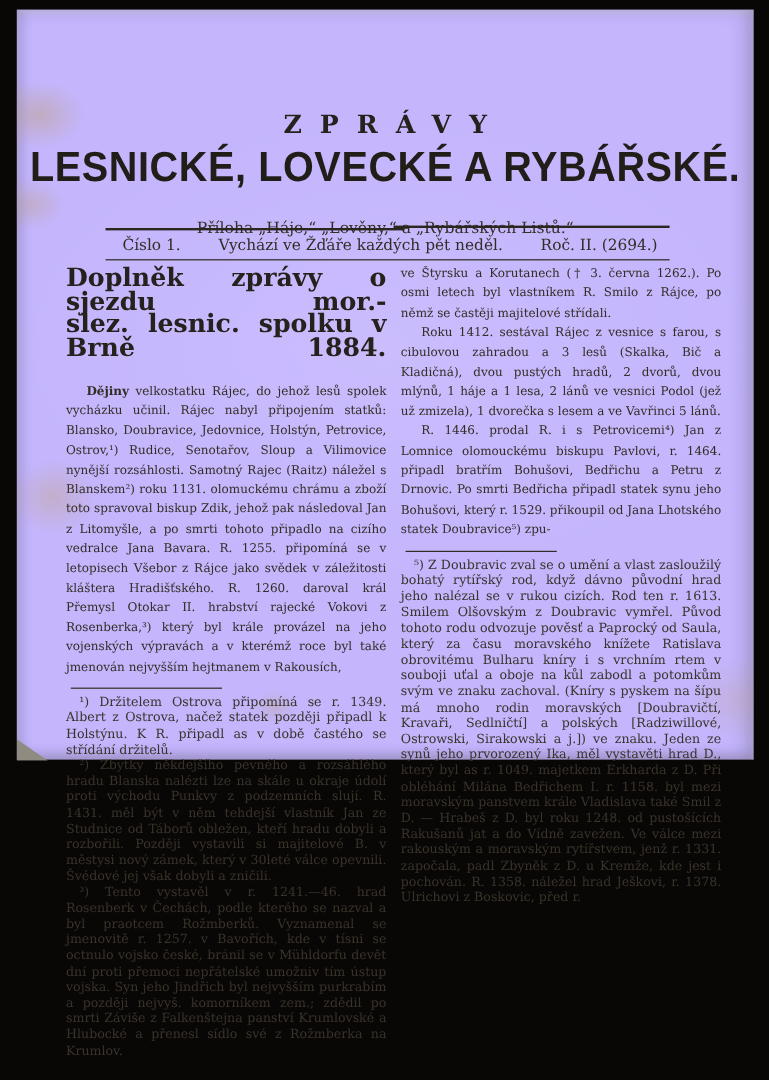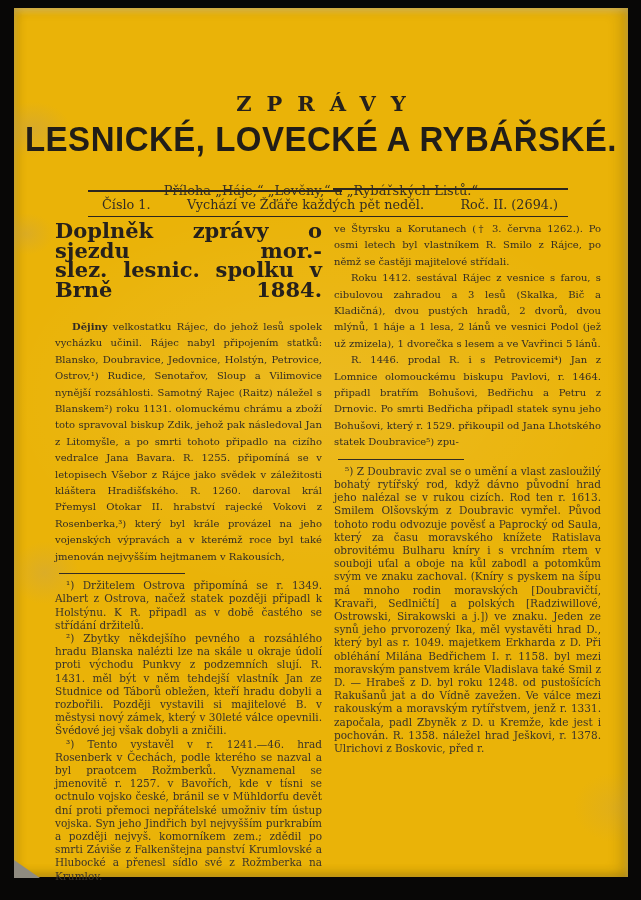--- a/index.html
+++ b/index.html
@@ -5,22 +5,22 @@
   html,body{margin:0;padding:0;}
   body{
     width:641px;height:900px;
     background:#080706;
     position:relative;
     overflow:hidden;
     font-family:"DejaVu Serif","Liberation Serif",serif;
   }
   .paper{
     position:absolute;
-    left:14px;top:8px;width:614px;height:869px;
-    background:#eab308;
+    left:14px;top:8px;width:614px;height:625px;
+    background:#c4b5fd;
     color:#332c24;
     box-shadow:inset -7px 0 14px rgba(40,35,25,.18),
                inset 5px 0 10px rgba(40,35,25,.12),
                inset 0 -5px 10px rgba(40,35,25,.10),
                inset 0 3px 6px rgba(255,255,255,.35);
   }
   .paper::before{
     content:"";position:absolute;inset:0;pointer-events:none;
     background:
       radial-gradient(55px 40px at 3% 14%, rgba(186,156,96,.38), rgba(186,156,96,0) 70%),
@@ -47,21 +47,21 @@
     font-family:"Liberation Sans","DejaVu Sans",sans-serif;
     font-weight:700;font-size:33px;line-height:36px;
     letter-spacing:.5px;margin-top:5px;
     transform:scaleY(1.06);
     color:#211d18;
   }
   .subtitle{
     font-size:13px;line-height:16px;margin-top:26px;color:#352e26;
   }
   .issue-bar{
-    position:absolute;left:74px;right:60px;top:180px;
+    position:absolute;left:74px;right:70px;top:180px;
   }
   .rule-top{position:relative;height:3px;margin-bottom:4px;}
   .rule-top .seg-l{position:absolute;left:0;width:53%;top:2px;border-top:2px solid #2c261f;}
   .rule-top .seg-r{position:absolute;left:51%;right:0;top:0;border-top:2px solid #2c261f;}
   .issue-line{
     display:flex;justify-content:space-between;align-items:baseline;
     font-size:12.8px;line-height:17px;padding:1px 10px 3px 14px;color:#332c24;
   }
   .rule-bottom{border-top:1.6px solid #2c261f;}
   

